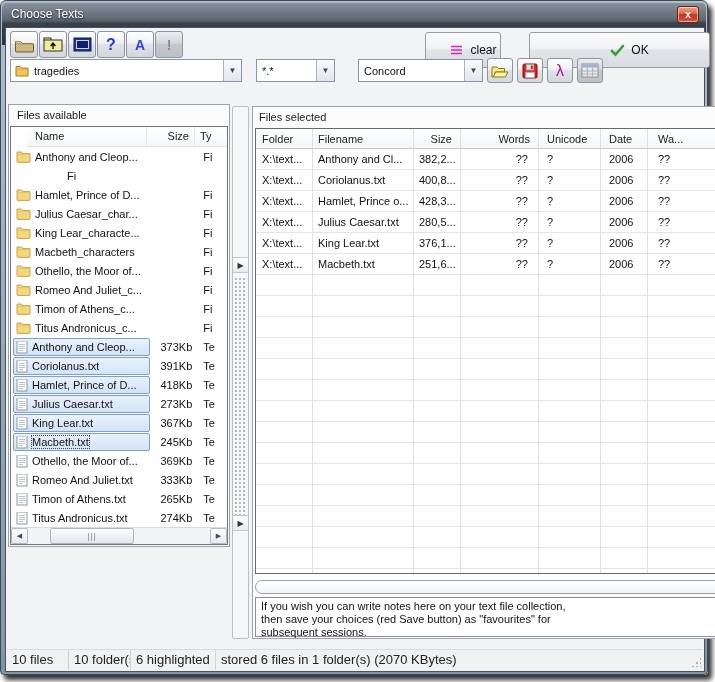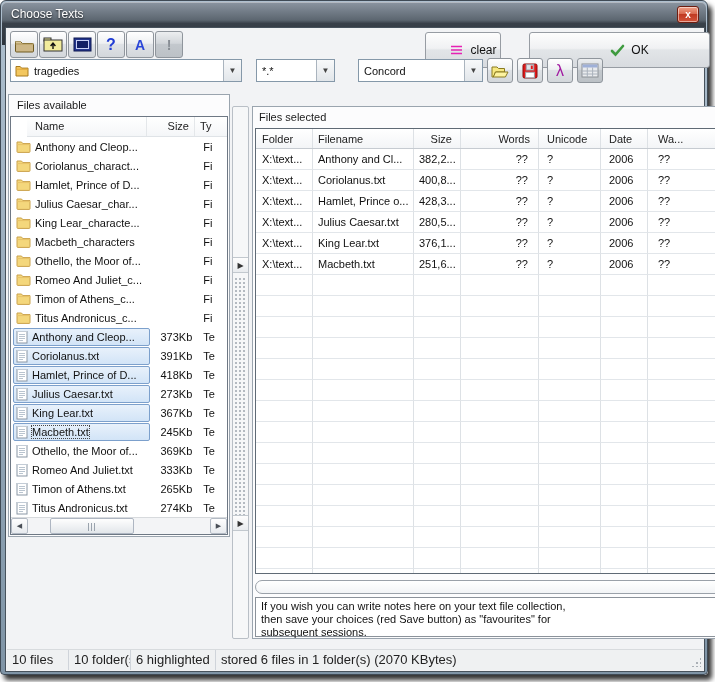--- a/index.html
+++ b/index.html
@@ -48,21 +48,21 @@
   .combo .c-text { flex:1; padding-left:5px; overflow:hidden; white-space:nowrap; }
   .combo .c-arrow { width:18px; height:21px; border-left:1px solid #aab4be;
     background:linear-gradient(#f8f9fa,#e2e6ea); display:flex; align-items:center; justify-content:center;
     font-size:8px; color:#444; }
   .combo .c-ficon { margin-left:4px; display:flex; }
 
   
   .panel { position:absolute; background:#fcfcfd; border:1px solid #9aa4ae; }
   .panel-title { height:20px; line-height:20px; font-size:11px; color:#1a1a1a; padding-left:8px; }
 
-  .left-panel  { left:2px;  top:66px; width:222px; height:443px; }
+  .left-panel  { left:2px;  top:76px; width:222px; height:443px; }
   .right-panel { left:246px; top:78px; width:524px; height:533px; }
 
   
   .list-box { position:absolute; left:1px; right:1px; top:21px; bottom:1px;
     border:1px solid #6e7884; background:#fff; overflow:hidden; }
   .list-header { display:flex; height:20px; border-bottom:1px solid #dfe3e7; background:linear-gradient(#ffffff,#f4f6f8); font-size:11px; color:#222;margin-left:16px; }
   .lh-name { flex:1; padding-left:8px; line-height:19px; border-right:1px solid #e4e7ea; }
   .lh-size { width:48px; text-align:right; padding-right:5px; line-height:19px; border-right:1px solid #e4e7ea; }
   .lh-type { width:32px; padding-left:5px; line-height:19px; }
   .list-rows { position:absolute; top:20px; left:0; right:0; bottom:17px; overflow:hidden; }
@@ -275,30 +275,20 @@
                     <path d="M1 4.6 h13" stroke="#e7c368"></path>
                   </svg>
                 </span>
 
                 <span class="label">Anthony and Cleop...</span>
               </span>
               <span class="lr-size"></span>
               <span class="lr-type">Fi</span>
             </div>
             <div class="left-row kind-folder">
-              <span class="name-cell">
-                <span class="i-folder">
-                  <svg width="15" height="13" viewBox="0 0 15 13">
-                    <path d="M1 2 h4.5 l1.3 1.6 H14 v8 a.8.8 0 0 1 -.8.8 H1.8 a.8.8 0 0 1 -.8-.8 z" fill="#f4d77c" stroke="#caa24c"></path>
-                    <path d="M1 4.6 h13" stroke="#e7c368"></path>
-                  </svg>
-                </span>
-
-                <span class="label">Coriolanus_charact...</span>
-              </span>
               <span class="lr-size"></span>
               <span class="lr-type">Fi</span>
             </div>
             <div class="left-row kind-folder">
               <span class="name-cell">
                 <span class="i-folder">
                   <svg width="15" height="13" viewBox="0 0 15 13">
                     <path d="M1 2 h4.5 l1.3 1.6 H14 v8 a.8.8 0 0 1 -.8.8 H1.8 a.8.8 0 0 1 -.8-.8 z" fill="#f4d77c" stroke="#caa24c"></path>
                     <path d="M1 4.6 h13" stroke="#e7c368"></path>
                   </svg>

